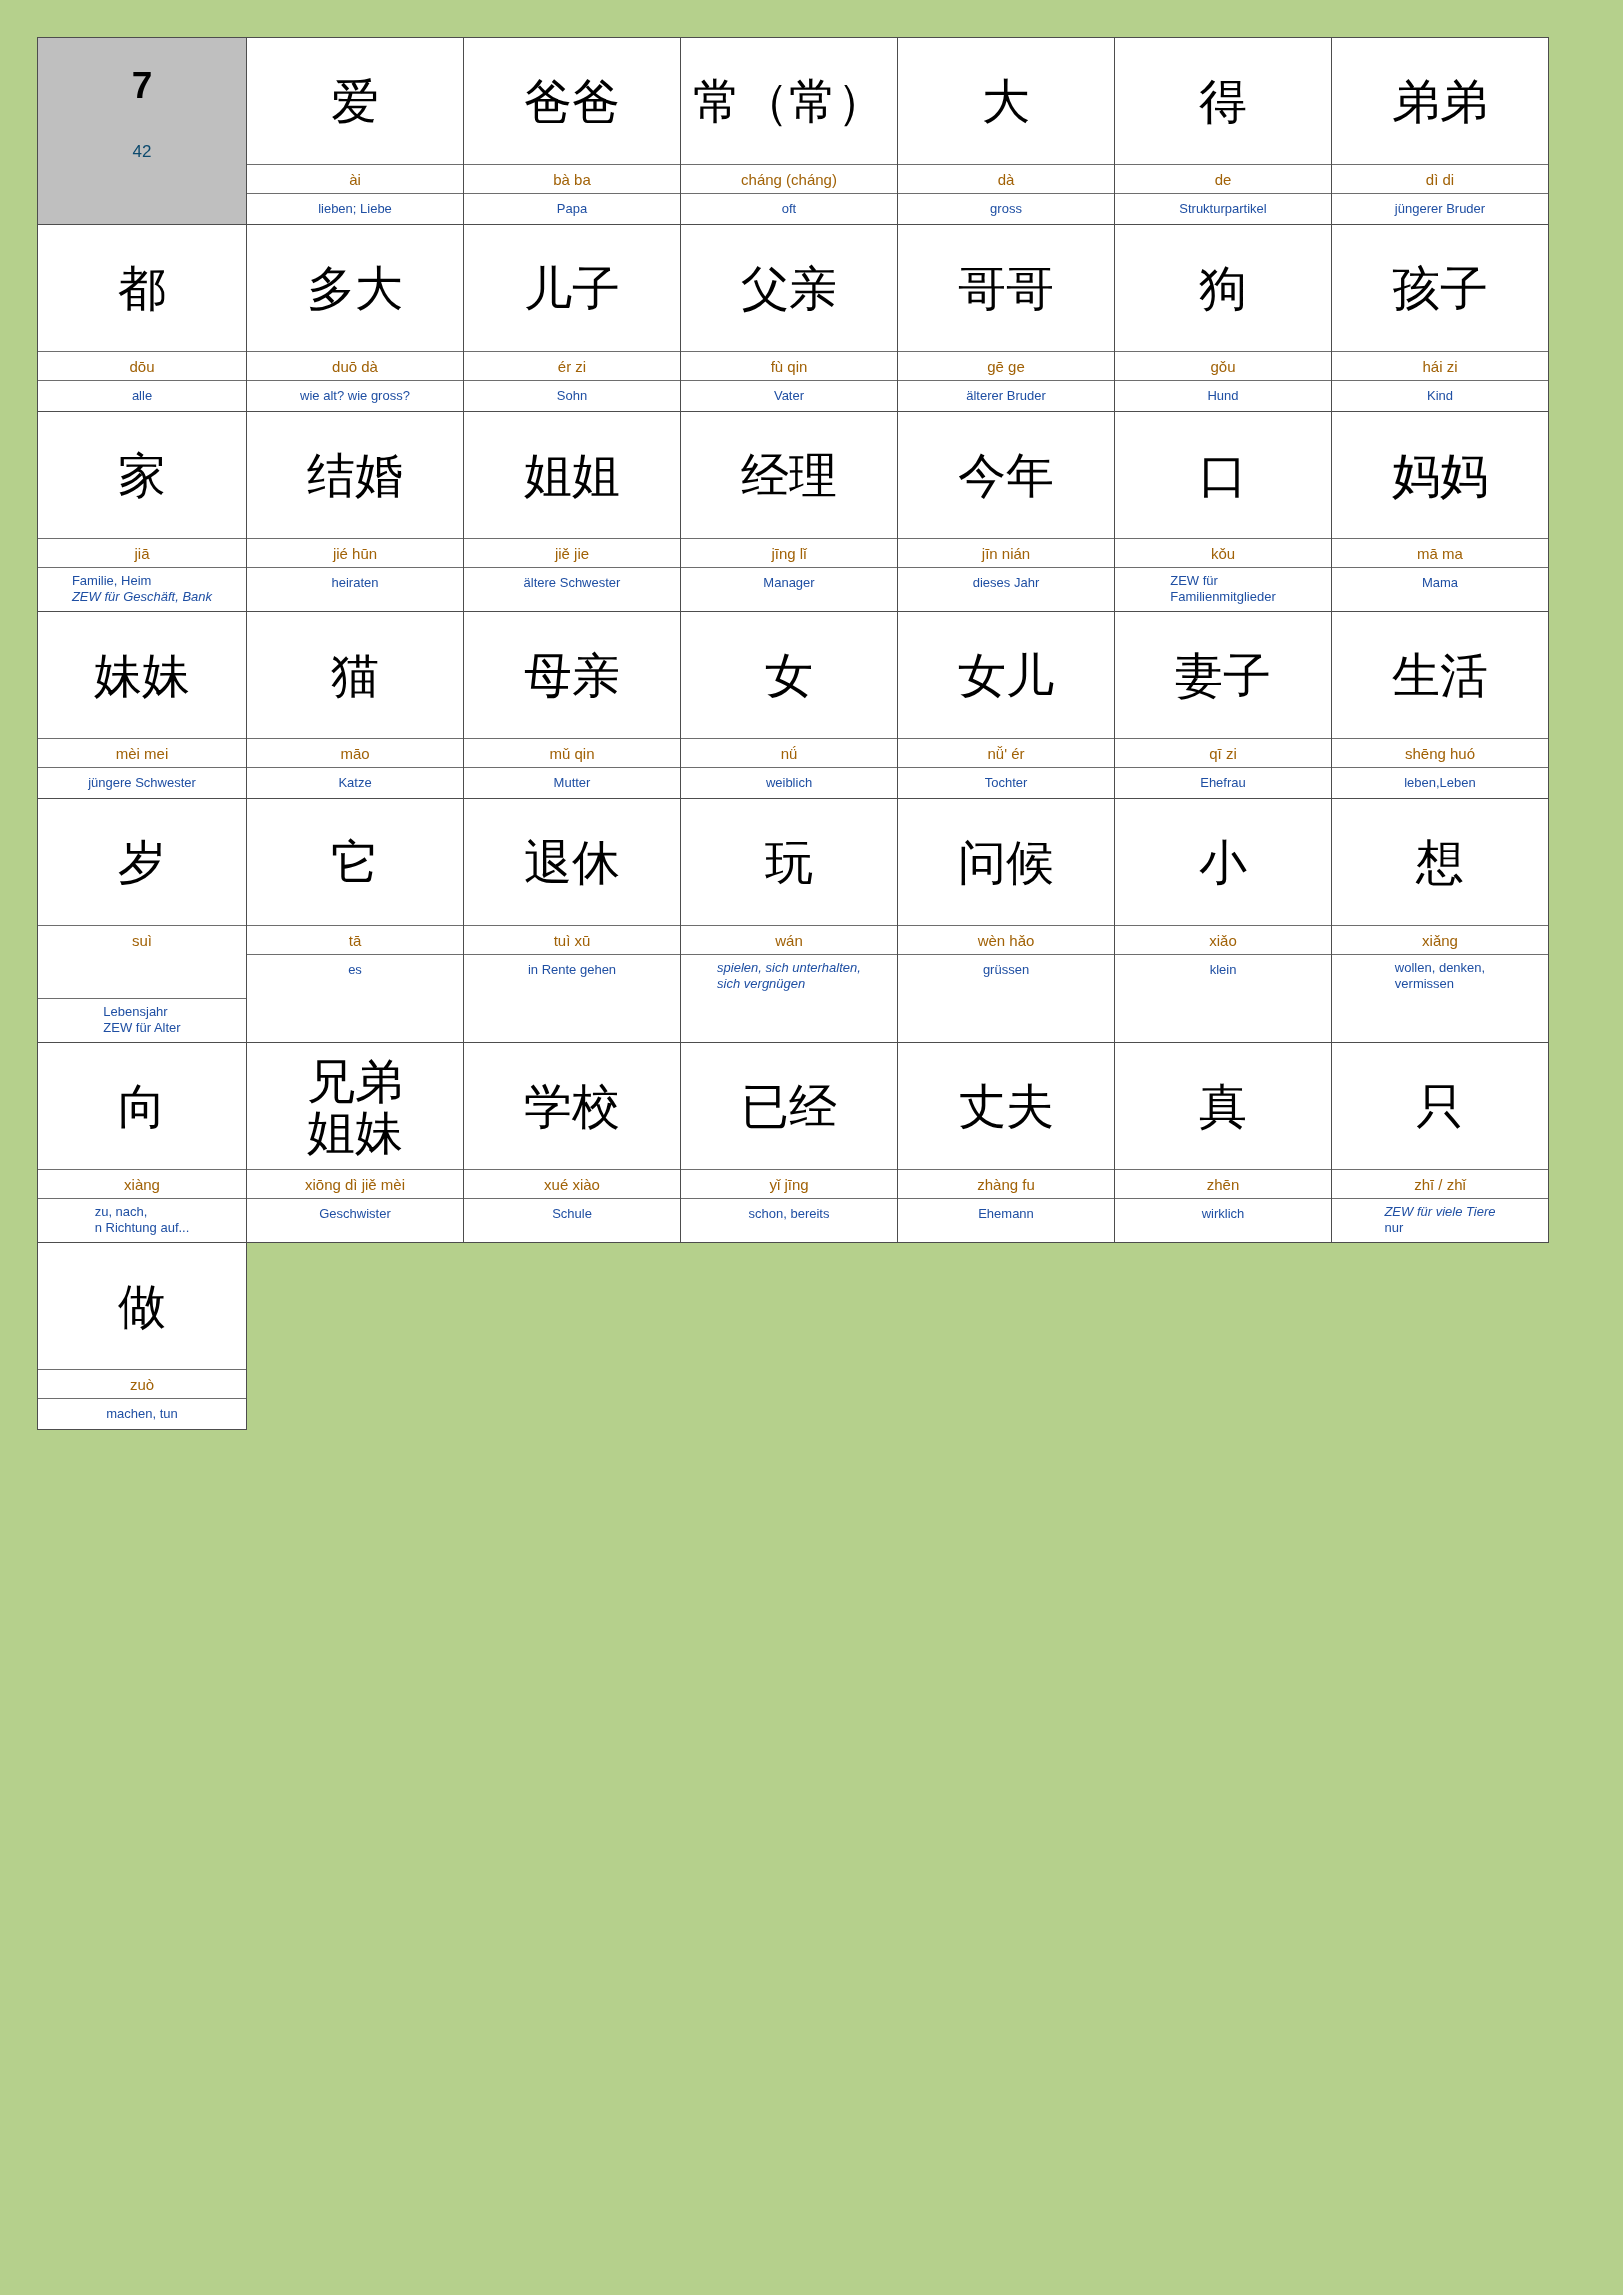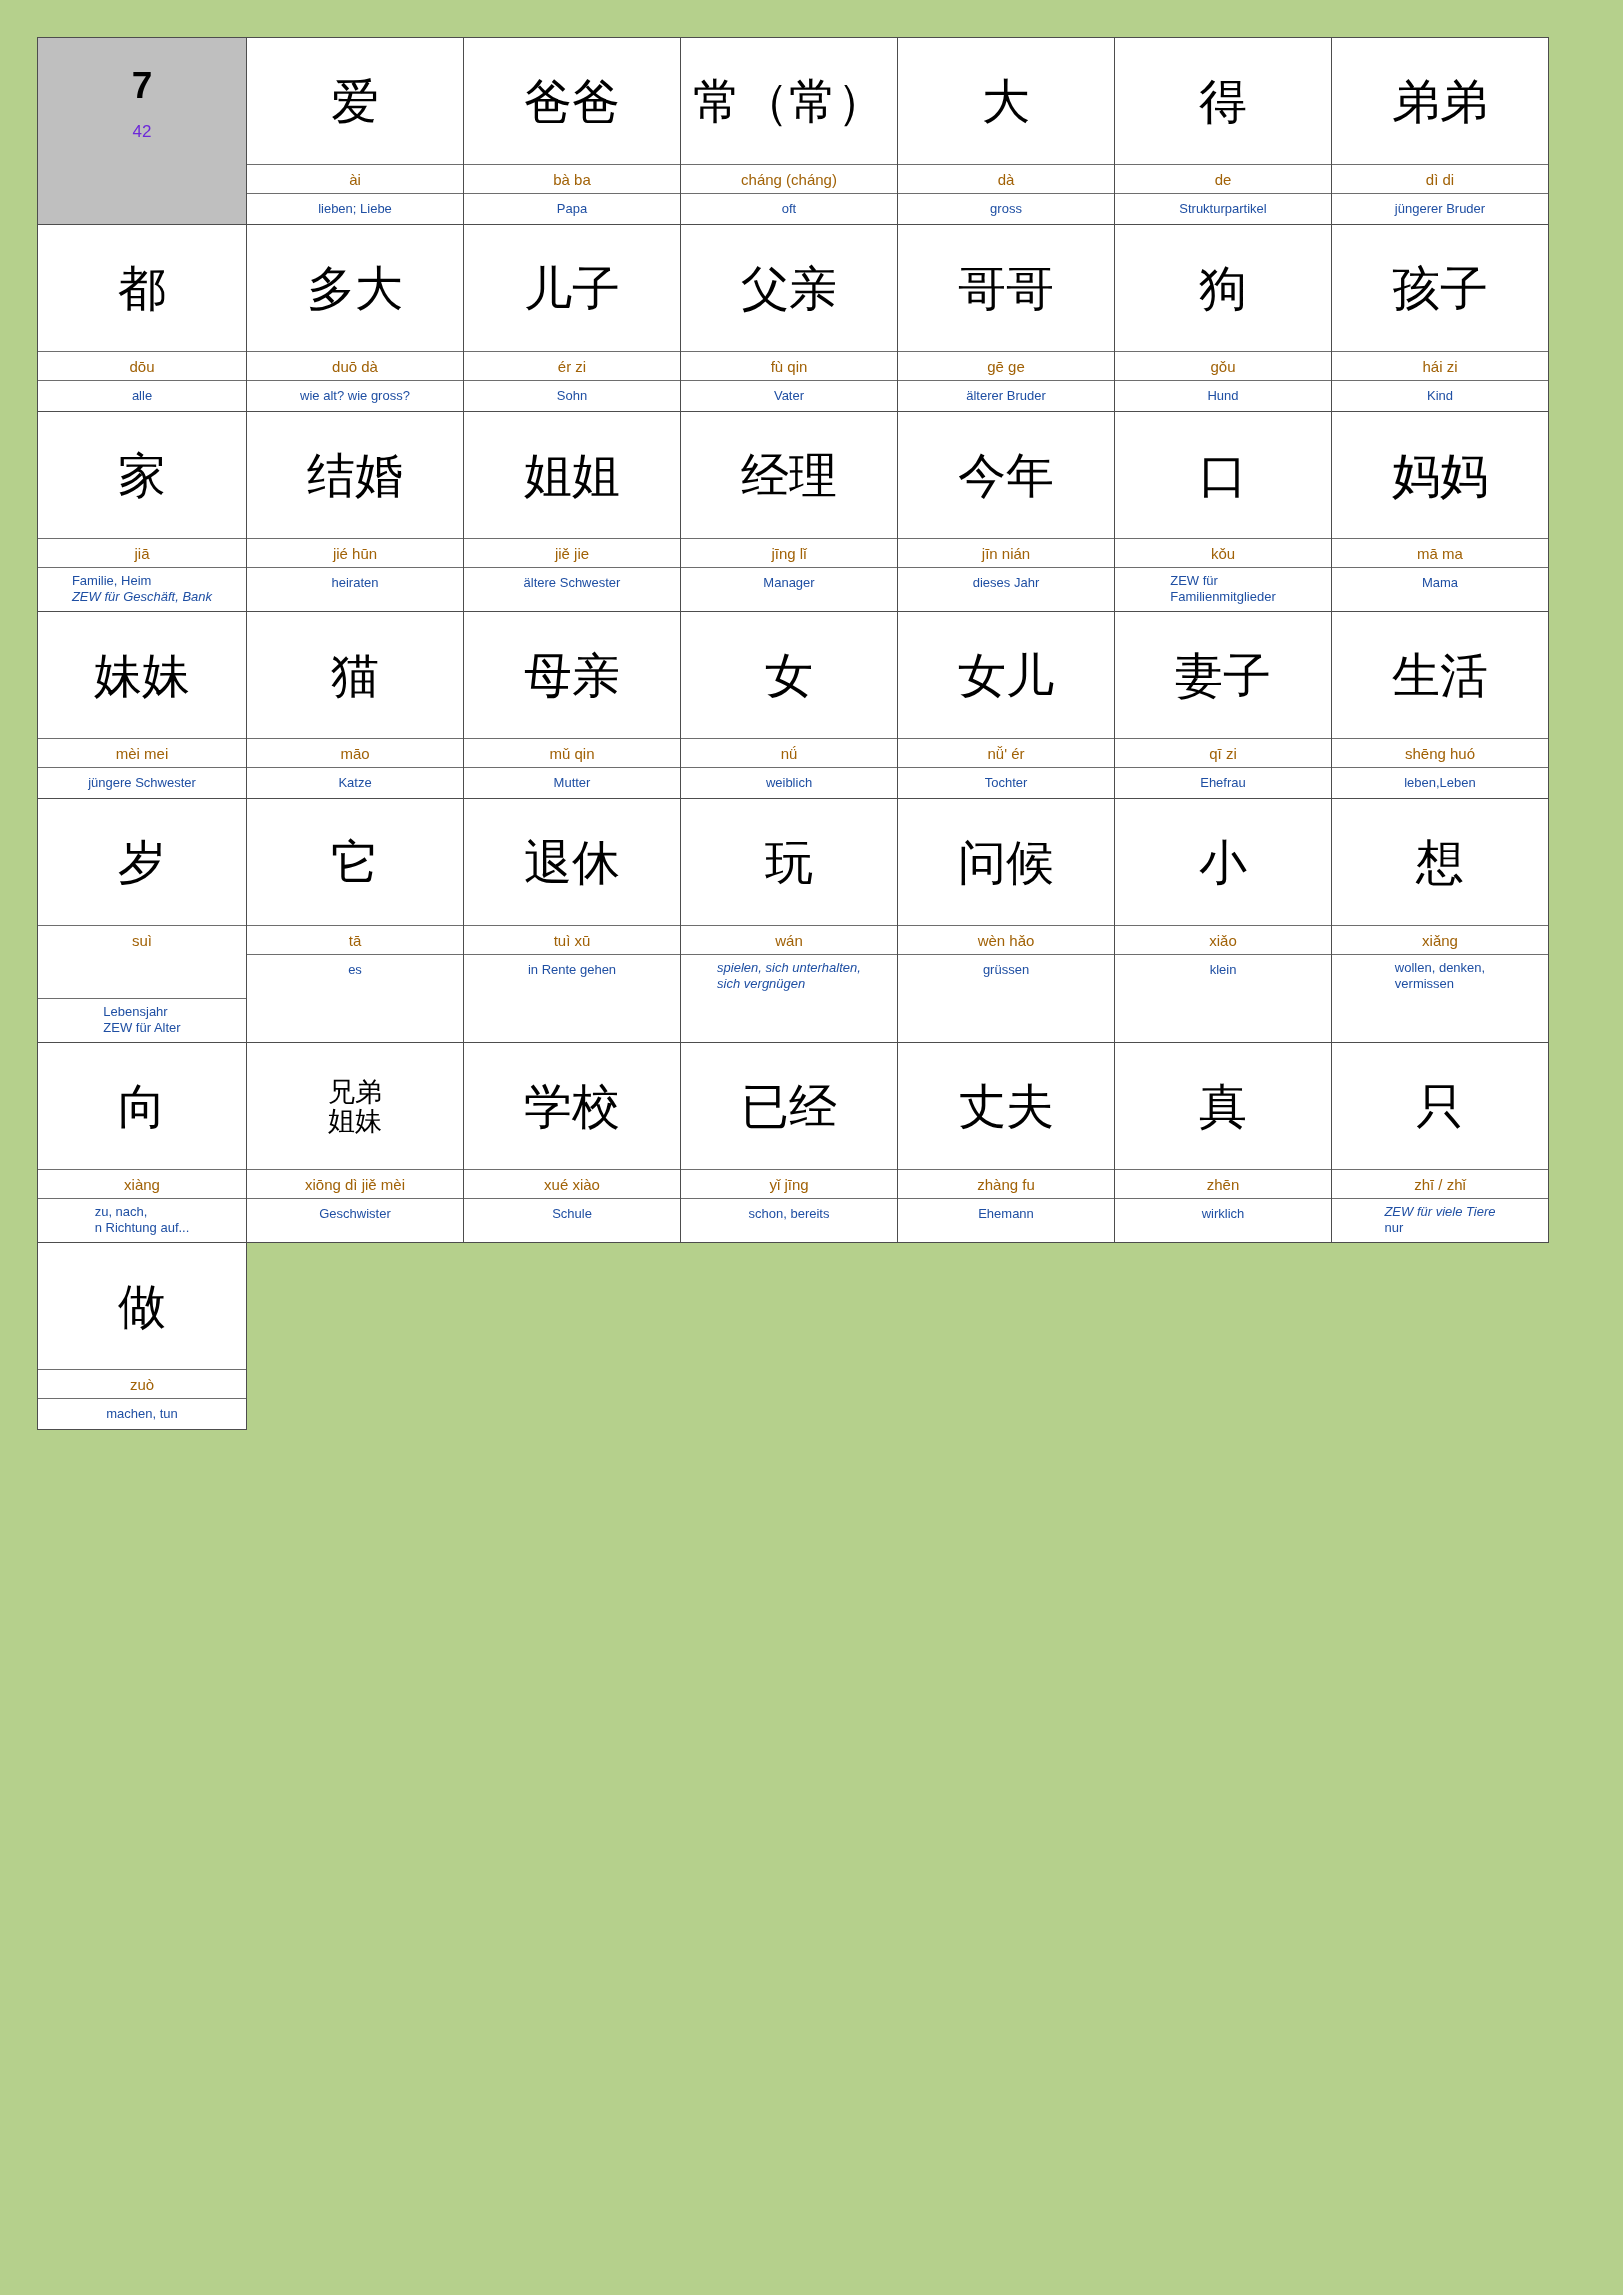--- a/index.html
+++ b/index.html
@@ -56,21 +56,21 @@
     font-family: "DejaVu Sans", sans-serif;
     font-size: 48px;
     color: #000000;
     line-height: 1.12;
     text-align: center;
     padding: 2.6px 1.3px 1.3px 1.3px;
     box-sizing: border-box;
   }
 
   .hanzi.two-line {
-    font-size: 27px;
+    font-size: 48px;
     line-height: 1.05;
   }
 
   .pinyin {
     border-top: 0.7px solid #6e6e6e;
     color: #a16207;
     font-size: 15px;
     text-align: center;
     padding: 5.9px 2.6px 5.2px 2.6px;
     min-height: 13px;
@@ -106,23 +106,23 @@
     padding-top: 27.5px;
     box-sizing: border-box;
   }
   .index-number {
     font-size: 37px;
     font-weight: bold;
     color: #000000;
     line-height: 1;
   }
   .index-sub {
-    margin-top: 18px;
+    margin-top: 38px;
     font-size: 17px;
-    color: #6d28d9;
+    color: #0c4a6e;
   }
 
   
   .lastrow td.cell { width: 216px; }
 </style>
 </head>
 <body>
 
 <div class="sheet">
   <table class="vocab">

